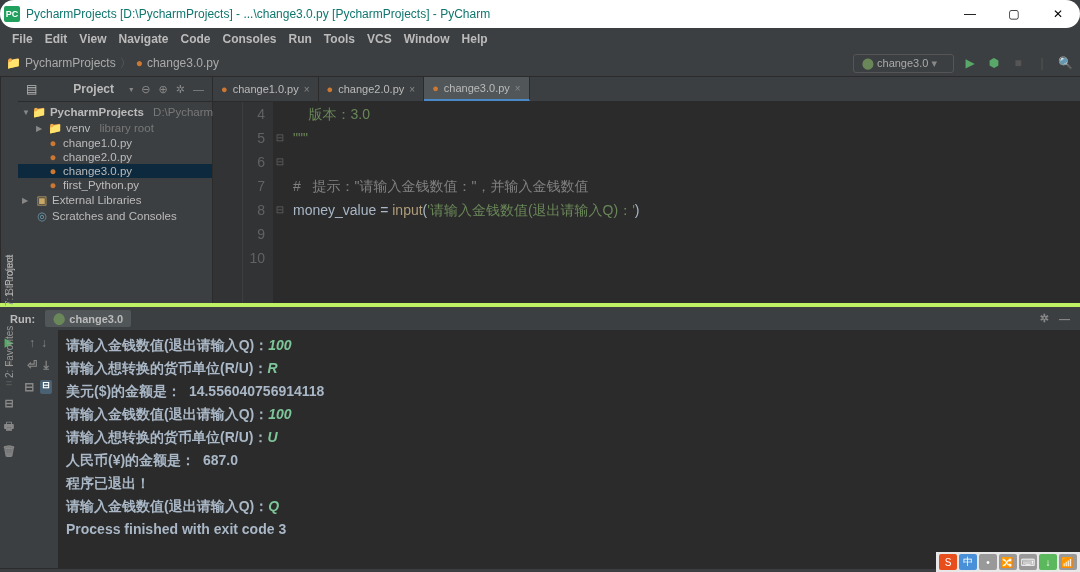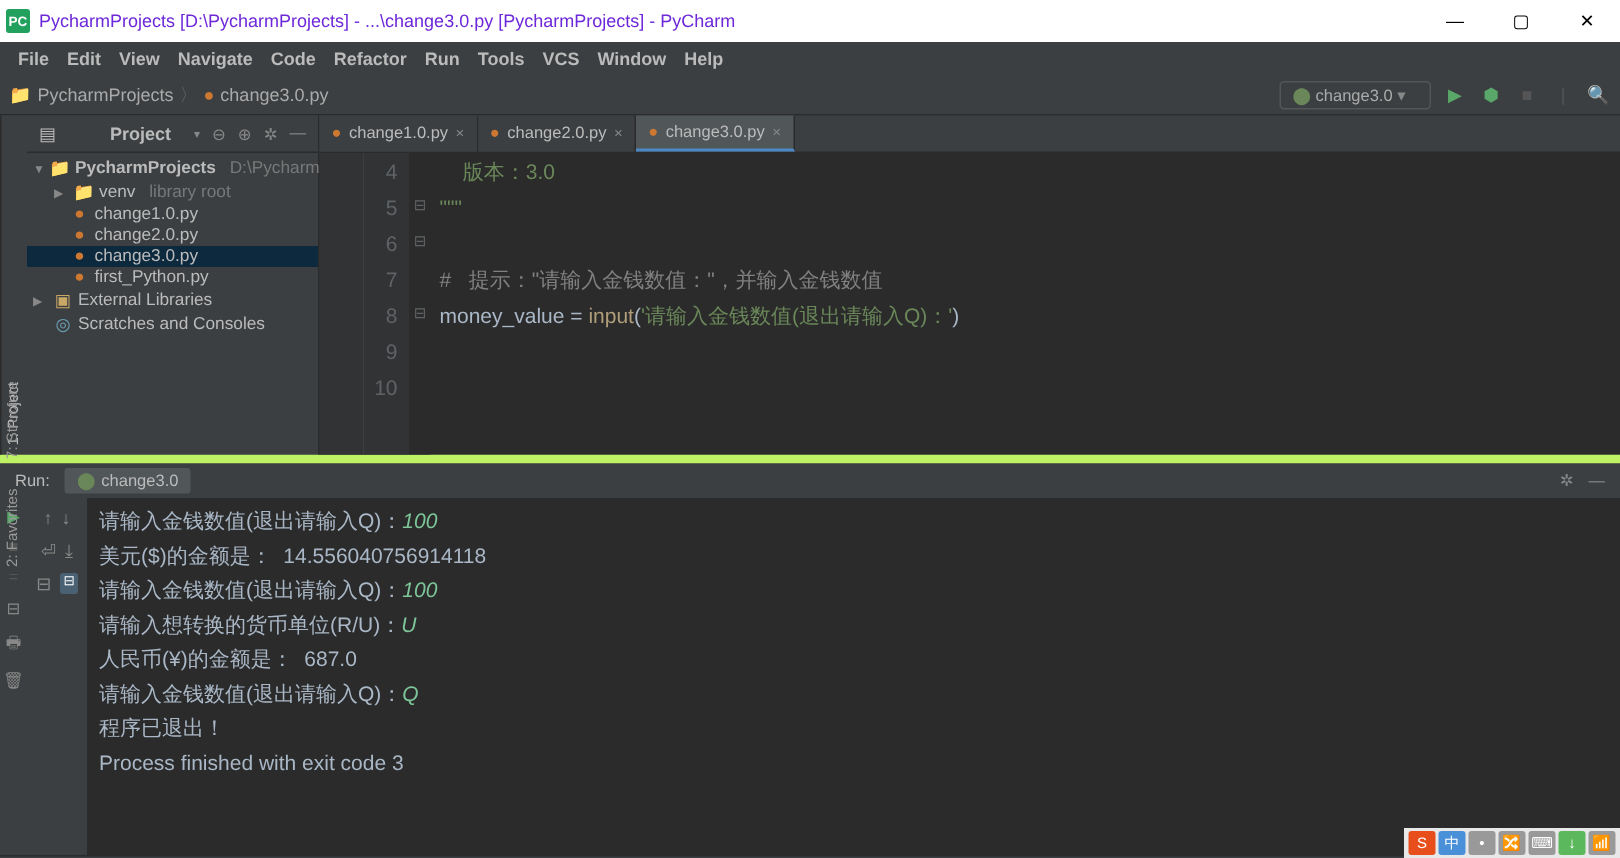--- a/index.html
+++ b/index.html
@@ -1,19 +1,19 @@
 <!DOCTYPE html>
 <html><head>
 <meta charset="utf-8">
 <style>
 * { margin:0; padding:0; box-sizing:border-box; font-family:"Segoe UI",Arial,sans-serif; }
 body { width:1080px; height:572px; background:#3c3f41; color:#bbb; font-size:12px; overflow:hidden; position:relative; }
-.titlebar { height:28px; background:#fff; display:flex; align-items:center; padding:0 4px; color:#000; position:relative; }
+.titlebar { height:28px; background:#fff; display:flex; align-items:center; padding:0 4px; color:#000; position:relative;border-radius:14px; }
 .titlebar .icon { width:16px; height:16px; background:#21a05e; border-radius:2px; margin-right:6px; font-size:9px; color:#fff; display:flex; align-items:center; justify-content:center; font-weight:bold;}
-.titlebar .title { font-size:12px; color:#6d28d9; }
+.titlebar .title { font-size:12px; color:#0f766e; }
 .winctl { position:absolute; right:0; top:0; display:flex; }
 .winctl div { width:44px; height:28px; display:flex; align-items:center; justify-content:center; font-size:12px; color:#000;}
 .menubar { height:22px; background:#3c3f41; display:flex; align-items:center; padding:0 6px; font-size:12px; }
 .menubar span { padding:0 6px; cursor:pointer;font-weight:bold; }
 .navbar { height:27px; background:#3c3f41; display:flex; align-items:center; border-bottom:1px solid #2b2b2b; padding:0 6px; justify-content:space-between;}
 .crumbs { display:flex; align-items:center; gap:4px; }
 .crumbs .fold { color:#aaa;}
 .crumbs .sep { color:#666;}
 .nav-right { display:flex; align-items:center; gap:8px; }
 .run-select { background:#3c3f41; border:1px solid #555; border-radius:3px; padding:2px 16px 2px 8px; font-size:11px; color:#aaa;}
@@ -43,21 +43,21 @@
 .num-g div { height:24px; line-height:24px;}
 .fold-g { width:14px; background:#2b2b2b; color:#606366; font-size:10px;}
 .fold-g div { height:24px; line-height:24px; text-align:center;}
 .code { flex:1; padding-left:6px;}
 .code div { height:24px; line-height:24px; white-space:pre;}
 .c-str { color:#6a8759;}
 .c-cmt { color:#808080;}
 .c-fn { color:#b09d79;}
 .c-op { color:#a9b7c6;}
 .c-id { color:#a9b7c6;}
-.run-panel { border-top:6px solid #bef264;}
+.run-panel { border-top:4px solid #bef264;font-weight:bold;}
 .run-head { height:23px; background:#3c3f41; display:flex; align-items:center; padding:0 10px; gap:10px; font-size:11px;}
 .run-head .rlbl { color:#bbb;}
 .run-head .rtab { background:#515658; padding:2px 8px; border-radius:2px; display:flex; align-items:center; gap:4px;}
 .run-head .sp { flex:1;}
 .run-body { display:flex; height:238px; background:#2b2b2b;}
 .run-tbar { width:18px; background:#3c3f41; display:flex; flex-direction:column; align-items:center; gap:8px; padding-top:6px; font-size:11px;}
 .run-tbar2 { width:40px; background:#3c3f41; display:flex; flex-direction:column; padding-top:6px; gap:8px; align-items:center;}
 .run-tbar2 .row { display:flex; gap:6px;}
 .console { flex:1; font-family:"Consolas","SimSun",monospace; font-size:14px; padding:4px 8px; color:#a9b7c6; overflow:hidden;}
 .console div { line-height:23px; white-space:pre;}
@@ -83,21 +83,21 @@
     <div>✕</div>
   </div>
 </div>
 
 <div class="menubar">
   <span>File</span>
   <span>Edit</span>
   <span>View</span>
   <span>Navigate</span>
   <span>Code</span>
-  <span>Refactor</span>
+  <span>Consoles</span>
   <span>Run</span>
   <span>Tools</span>
   <span>VCS</span>
   <span>Window</span>
   <span>Help</span>
 </div>
 
 <div class="navbar">
   <div class="crumbs">
     <span>📁</span>
@@ -252,26 +252,27 @@
           <span style="color:#888">⏎</span>
           <span style="color:#888">⤓</span>
         </div>
       <div class="row">
           <span style="color:#888">⊟</span>
           <span style="background:#4a6174;color:#fff;padding:0 2px;border-radius:2px;font-size:9px">⊟</span>
         </div>
     </div>
     <div class="console" id="console-out">
         <div><span>请输入金钱数值(退出请输入Q)：</span><span class="c-in">100</span></div>
+        <div><span>请输入想转换的货币单位(R/U)：</span><span class="c-in">R</span></div>
         <div>美元($)的金额是：  14.556040756914118</div>
         <div><span>请输入金钱数值(退出请输入Q)：</span><span class="c-in">100</span></div>
         <div><span>请输入想转换的货币单位(R/U)：</span><span class="c-in">U</span></div>
         <div>人民币(¥)的金额是：  687.0</div>
+        <div>程序已退出！</div>
         <div><span>请输入金钱数值(退出请输入Q)：</span><span class="c-in">Q</span></div>
-        <div>程序已退出！</div>
         <div></div>
         <div>Process finished with exit code 3</div>
       </div>
   </div>
 </div>
 
 <div class="left-tabs">
   <span>2: Favorites</span>
   <span>7: Structure</span>
 </div>

